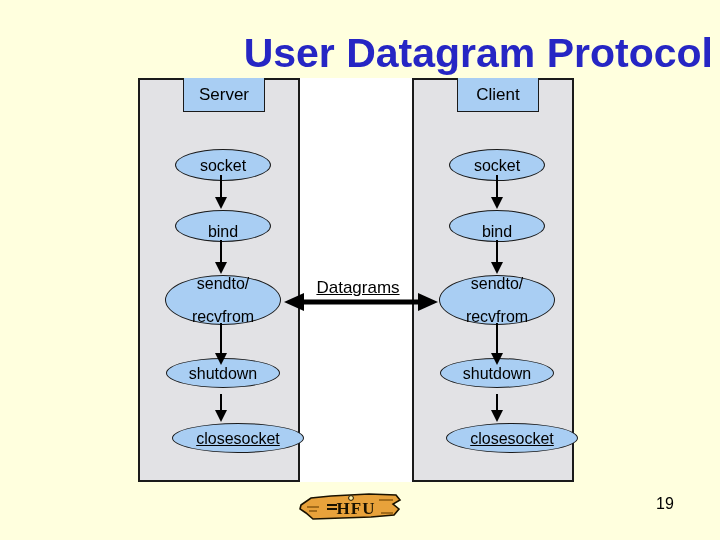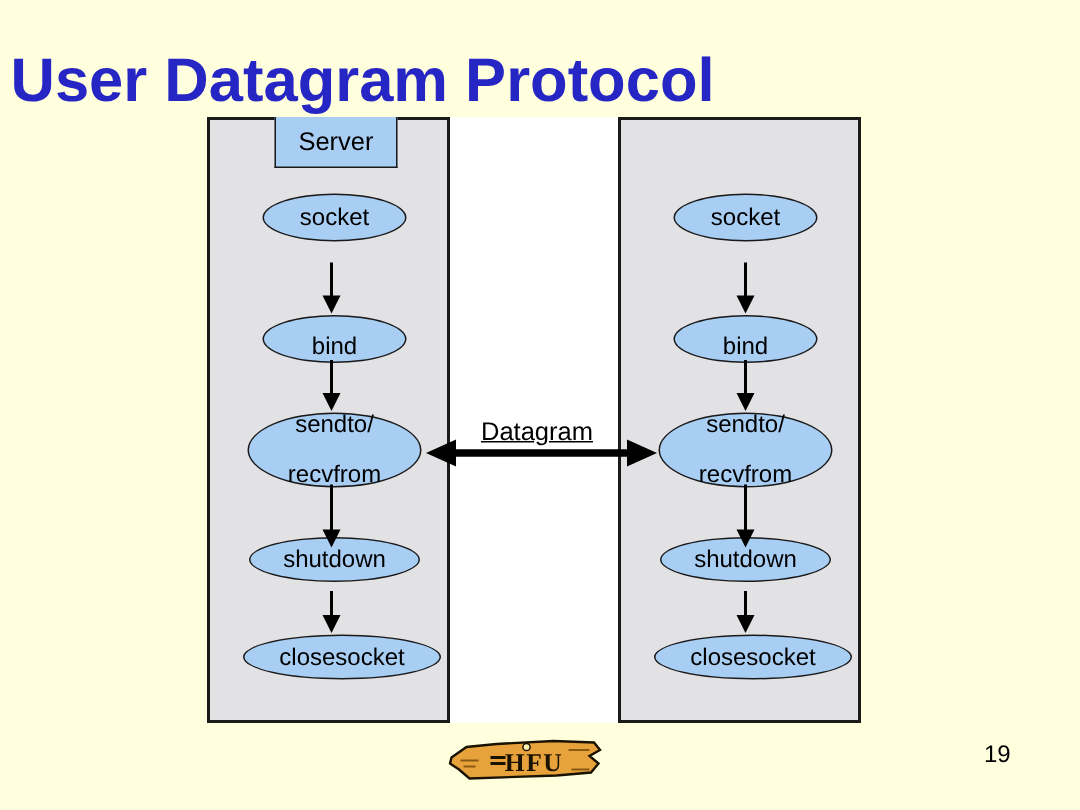--- a/index.html
+++ b/index.html
@@ -8,21 +8,21 @@
     --gap-fill:#FFFFFF; --arrow:#000000; --logo-wood:#E8A23B; --text:#000000;
   }
   *{margin:0;padding:0;box-sizing:border-box;}
   html,body{width:720px;height:540px;}
   body{
     position:relative;width:720px;height:540px;overflow:hidden;
     background:var(--background);
     font-family:"Liberation Sans","DejaVu Sans",sans-serif;color:var(--text);
   }
   .slide-title{
-    position:absolute;left:7px;top:30px;width:706px;text-align:left;
+    position:absolute;left:7px;top:30px;width:706px;text-align:right;
     font-size:41px;font-weight:bold;color:var(--title-text);letter-spacing:0px;
     white-space:nowrap;
   }
   .diagram{
     position:absolute;left:138px;top:78px;width:436px;height:404px;
     background:var(--gap-fill);
   }
   .panel{
     position:absolute;top:0;width:162px;height:404px;
     background:var(--panel-fill);border:2px solid var(--panel-border);
@@ -36,25 +36,25 @@
     display:flex;align-items:center;justify-content:center;
     font-size:17px;
     text-align:center;
   }
   .node{
     position:absolute;background:var(--node-fill);
     border:1px solid var(--node-border);border-radius:50%;
     display:flex;flex-direction:column;align-items:center;justify-content:center;
     font-size:16px;line-height:19px;text-align:center;
   }
-  .node.socket      {left:35px;top:49px; width:96px; height:32px;}
+  .node.socket      {left:35px;top:69px; width:96px; height:32px;}
   .node.bind        {left:35px;top:130px;width:96px; height:32px;justify-content:flex-end;}
   .node.sendto      {left:25px;top:195px;width:116px;height:50px;gap:14px;}
   .node.shutdown    {left:26px;top:278px;width:114px;height:30px;}
-  .node.closesocket {left:22px;top:343px;width:132px;height:30px;}
+  .node.closesocket {left:32px;top:343px;width:132px;height:30px;text-decoration:underline;}
   .arrow-overlay{
     position:absolute;left:0;top:0;width:436px;height:404px;pointer-events:none;
   }
   .arrow-overlay line{stroke:var(--arrow);}
   .arrow-overlay polygon{fill:var(--arrow);}
   .datagrams-label{
     position:absolute;left:160px;top:200px;width:120px;text-align:center;
     font-size:17px;text-decoration:underline;background:transparent;
   }
   .logo{position:absolute;left:299px;top:490px;width:104px;height:33px;}
@@ -81,20 +81,21 @@
     </div>
     <div class="node shutdown">
       <span>shutdown</span>
     </div>
     <div class="node closesocket">
       <span>closesocket</span>
     </div>
   </div>
 
   <div class="panel client">
+    <div class="panel-label">Client</div>
     <div class="node socket">
       <span>socket</span>
     </div>
     <div class="node bind">
       <span>bind</span>
     </div>
     <div class="node sendto">
       <span>sendto/</span>
       <span>recvfrom</span>
     </div>
@@ -130,21 +131,21 @@
         <polygon points="359,344 353,332 365,332"></polygon>
     </g>
 
     <g>
       <line x1="162" y1="224" x2="284" y2="224" stroke-width="5"></line>
       <polygon points="146,224 166,215 166,233"></polygon>
       <polygon points="300,224 280,215 280,233"></polygon>
     </g>
   </svg>
 
-  <div class="datagrams-label">Datagram</div>
+  <div class="datagrams-label">Datagrams</div>
 </div>
 
 <svg class="logo" viewBox="0 0 104 33">
   <polygon points="2,15 12,8 32,6 70,4 97,5 101,10 94,14 100,19 95,25 72,27 14,29 7,23 1,19" fill="var(--logo-wood)" stroke="#1A1200" stroke-width="1.6"></polygon>
   <path d="M8,17 h12 M10,21 h8 M80,10 h14 M82,23 h12" stroke="#8A5A10" stroke-width="1.4" fill="none"></path>
   <path d="M28,15 h10 M28,19 h10" stroke="#1A1200" stroke-width="2" fill="none"></path>
   <circle cx="52" cy="8" r="2.4" fill="#FFF3B0" stroke="#1A1200" stroke-width="1"></circle>
   <text x="57" y="24" text-anchor="middle" font-family="Liberation Serif, DejaVu Serif, serif" font-size="17" font-weight="bold" fill="#1A1200" letter-spacing="1">HFU</text>
 </svg>
 

